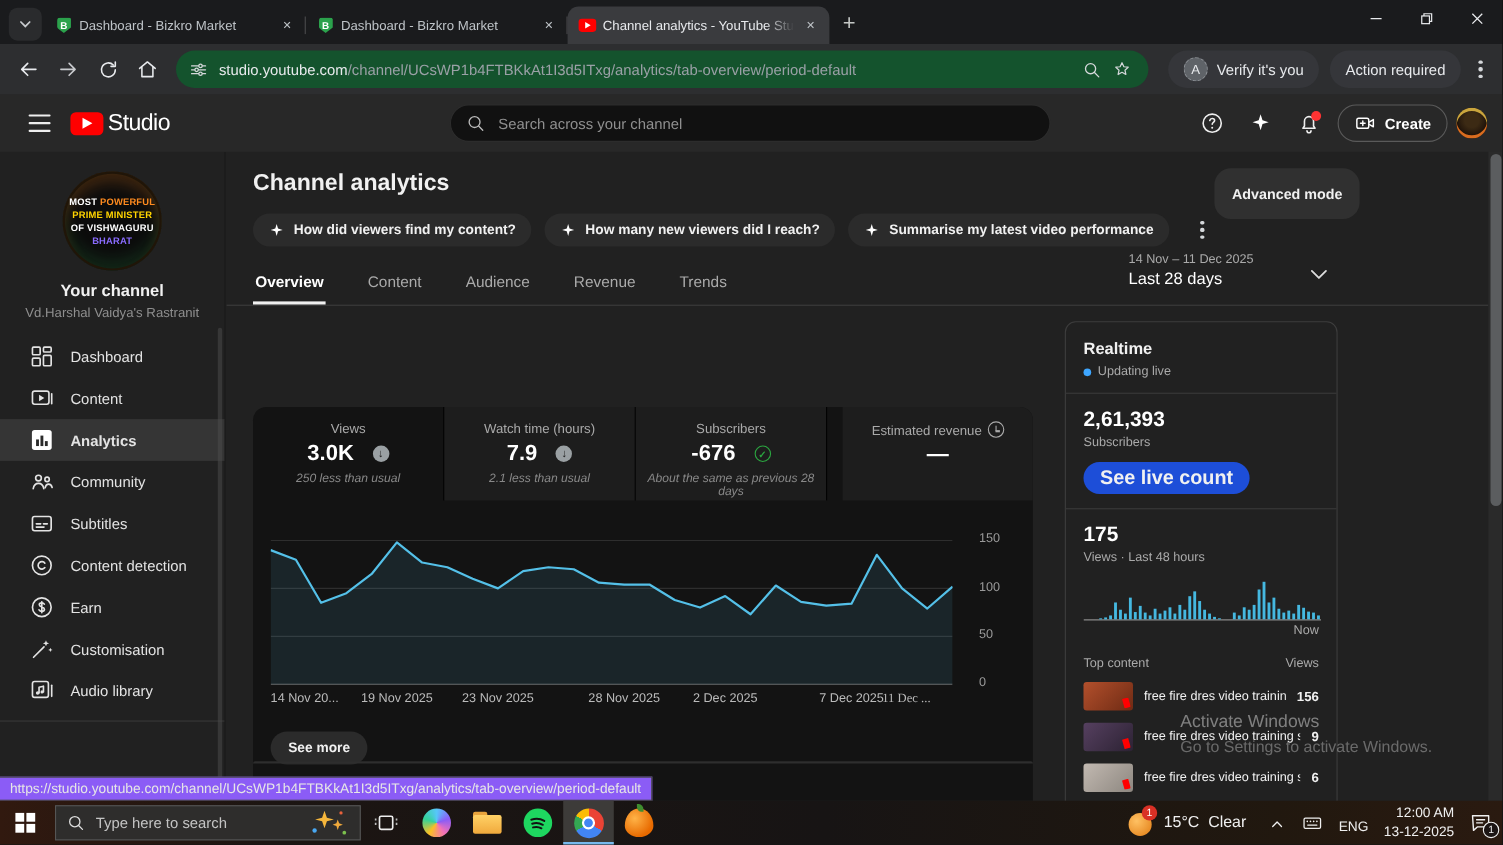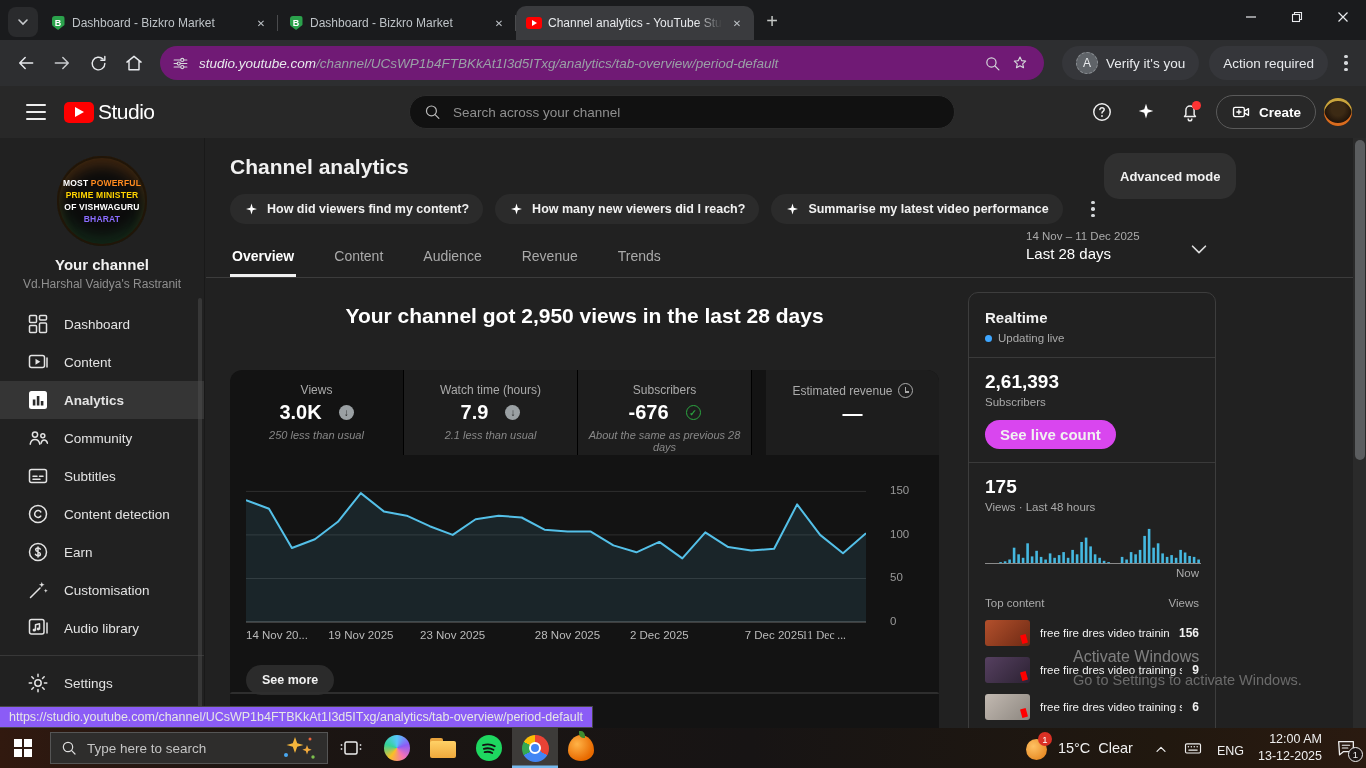--- a/index.html
+++ b/index.html
@@ -18,21 +18,21 @@
   .fav-shield { width:13px; height:14px; background:#2ba24c; border-radius:3px 3px 6px 6px; clip-path:polygon(0 0,100% 0,100% 65%,50% 100%,0 65%); display:flex; align-items:center; justify-content:center; color:#fff; font-size:9px; font-weight:bold; }
   .fav-yt { width:16px; height:12px; background:#f00; border-radius:3px; position:relative; }
   .fav-yt::after { content:""; position:absolute; left:6px; top:3px; border-left:5px solid #fff; border-top:3px solid transparent; border-bottom:3px solid transparent; }
   .newtab { width:28px; height:28px; margin:0 0 5px 4px; display:flex; align-items:center; justify-content:center; color:#c4c7c5; font-size:20px; border-radius:50%; }
   .wincontrols { position:absolute; right:0; top:0; height:34px; display:flex; }
   .winbtn { width:46px; height:34px; display:flex; align-items:center; justify-content:center; color:#e8eaed; }
 
   
   .toolbar { position:absolute; top:40px; left:0; width:1366px; height:46px; background:#2d2e30; display:flex; align-items:center; padding:0 8px; }
   .navbtn { width:32px; height:32px; border-radius:50%; display:flex; align-items:center; justify-content:center; margin:0 2px; color:#e8eaed; }
-  .urlbar { flex:1; height:34px; background:#701a75; border-radius:17px; margin:0 8px; display:flex; align-items:center; padding:0 10px 0 12px; color:#9aa0a6; font-size:13.5px;font-style:italic; }
+  .urlbar { flex:1; height:34px; background:#14532d; border-radius:17px; margin:0 8px; display:flex; align-items:center; padding:0 10px 0 12px; color:#9aa0a6; font-size:13.5px; }
   .urlbar .host { color:#e8eaed; }
   .urlbar .path { color:#9aa0a6; flex:1; overflow:hidden; white-space:nowrap; }
   .urlbar .rbtn { width:28px; height:28px; display:flex; align-items:center; justify-content:center; color:#d5d8db; }
   .chip-pill { height:34px; border-radius:17px; background:#35363a; display:flex; align-items:center; padding:0 14px; color:#e8eaed; font-size:13.5px; margin-left:10px; white-space:nowrap; }
   .chip-pill .pav { width:22px; height:22px; border-radius:50%; background:#5f6368; color:#e8eaed; font-size:12px; display:flex; align-items:center; justify-content:center; margin-right:8px; border:1.5px dashed #8b8f94; }
   .kebab { width:24px; height:24px; display:flex; flex-direction:column; align-items:center; justify-content:center; gap:3px; margin-left:6px; }
   .kebab i { width:3.5px; height:3.5px; border-radius:50%; background:#d5d8db; }
 
   
   .studio-header { position:absolute; top:86px; left:0; width:1366px; height:52px; background:#282828; display:flex; align-items:center; padding:0 16px; z-index:5; }
@@ -109,21 +109,21 @@
   .next-card-sliver { position:absolute; left:24px; top:554px; width:709px; height:2px; background:#2e2e2e; border-radius:2px 2px 0 0; }
 
   
   .rt-card { position:absolute; left:762px; top:154px; width:248px; height:600px; border:1px solid #3d3d3d; border-radius:10px; background:#212121; padding:16px 16px 0; }
   .rt-title { color:#f1f1f1; font-size:15px; font-weight:bold; }
   .rt-live { display:flex; align-items:center; gap:6px; color:#aaa; font-size:11.5px; margin-top:6px; }
   .rt-live i { width:7px; height:7px; border-radius:50%; background:#3ea6ff; }
   .rt-div { height:1px; background:#3a3a3a; margin:13px -16px 13px -16px; }
   .rt-big { color:#fff; font-size:19px; font-weight:bold; }
   .rt-sub { color:#aaa; font-size:11.5px; margin-top:3px; }
-  .rt-btn { display:inline-flex; align-items:center; margin-top:12px; height:29px; border-radius:15px; background:#d946ef; color:#f1f1f1; font-size:15px; font-weight:bold; padding:0 15px; cursor:pointer; }
+  .rt-btn { display:inline-flex; align-items:center; margin-top:12px; height:29px; border-radius:15px; background:#1d4ed8; color:#f1f1f1; font-size:18px; font-weight:bold; padding:0 15px; cursor:pointer; }
   .rt-bars { margin-top:10px; }
   .rt-now { text-align:right; color:#aaa; font-size:11.5px; margin-top:2px; }
   .tc-head { display:flex; justify-content:space-between; color:#aaa; font-size:11.5px; margin-top:18px; }
   .tc-row { display:flex; align-items:center; gap:10px; margin-top:11px; }
   .tc-thumb { width:45px; height:26px; border-radius:3px; flex:none; position:relative; }
   .tc-thumb::after { content:""; position:absolute; right:2px; bottom:2px; width:8px; height:10px; background:#f00; border-radius:2px; clip-path:polygon(0 15%,70% 0,100% 85%,30% 100%); }
   .tc-title { flex:1; color:#f1f1f1; font-size:11.5px; overflow:hidden; white-space:nowrap; }
   .tc-views { color:#f1f1f1; font-size:12px; font-weight:bold; }
 
   
@@ -431,40 +431,20 @@
                 <path d="M21 7v10" stroke="#e3e3e3" stroke-width="1.5" fill="none" stroke-linecap="round" stroke-linejoin="round"></path>
                 <path d="M13.5 13V7.8l-4 1V14" stroke="#e3e3e3" stroke-width="1.5" fill="none" stroke-linecap="round" stroke-linejoin="round"></path>
                 <circle cx="8.2" cy="14" r="1.6" fill="#e3e3e3"></circle>
                 <circle cx="12.2" cy="13" r="1.4" fill="#e3e3e3"></circle>
               </svg>
             </span>
             <span>Audio library</span>
           </div>
         </nav>
       <div class="side-divider"></div>
-      <nav id="sidebar-footer">
-          <div class="nav-item">
-            <span class="ic">
-              <svg width="24" height="24" viewBox="0 0 24 24">
-                <circle cx="12" cy="12" r="3.2" stroke="#e3e3e3" stroke-width="1.5" fill="none" stroke-linecap="round" stroke-linejoin="round"></circle>
-                <path d="M12 3.2v2.4M12 18.4v2.4M3.2 12h2.4M18.4 12h2.4M5.8 5.8l1.7 1.7M16.5 16.5l1.7 1.7M18.2 5.8l-1.7 1.7M7.5 16.5l-1.7 1.7" stroke="#e3e3e3" stroke-width="1.5" fill="none" stroke-linecap="round" stroke-linejoin="round"></path>
-              </svg>
-            </span>
-            <span>Settings</span>
-          </div>
-          <div class="nav-item">
-            <span class="ic">
-              <svg width="24" height="24" viewBox="0 0 24 24">
-                <rect x="3.5" y="4.5" width="17" height="13.5" rx="2" stroke="#e3e3e3" stroke-width="1.5" fill="none" stroke-linecap="round" stroke-linejoin="round"></rect>
-                <path d="M12 8v4.2M12 15h.01" stroke="#e3e3e3" stroke-width="1.5" fill="none" stroke-linecap="round" stroke-linejoin="round"></path>
-              </svg>
-            </span>
-            <span>Send feedback</span>
-          </div>
-        </nav>
       <div class="side-scroll"></div>
     </aside>
 
     <main class="content">
       <div class="page-title">Channel analytics</div>
       <div class="adv-btn">Advanced mode</div>
 
       <div class="chips" id="chips-row">
           <div class="chip">
             <span>
@@ -509,21 +489,20 @@
       <div class="date-block">
         <div class="date-range">14 Nov – 11 Dec 2025</div>
         <div class="date-period">Last 28 days</div>
       </div>
       <div class="date-chevron">
           <svg width="22" height="22" viewBox="0 0 24 24">
             <path d="M5 9l7 7 7-7" stroke="#ddd" stroke-width="1.8" fill="none" stroke-linecap="round" stroke-linejoin="round"></path>
           </svg>
         </div>
 
-      <div class="headline">Your channel got 2,950 views in the last 28 days</div>
 
       <div class="ov-card">
         <div class="stats-row" id="stats-row">
             <div class="stat selected">
               <div class="lbl">
                 <span>Views</span>
               </div>
               <div class="val">
                 <span>3.0K</span>
                 <span class="mini-ic mini-down">↓</span>

